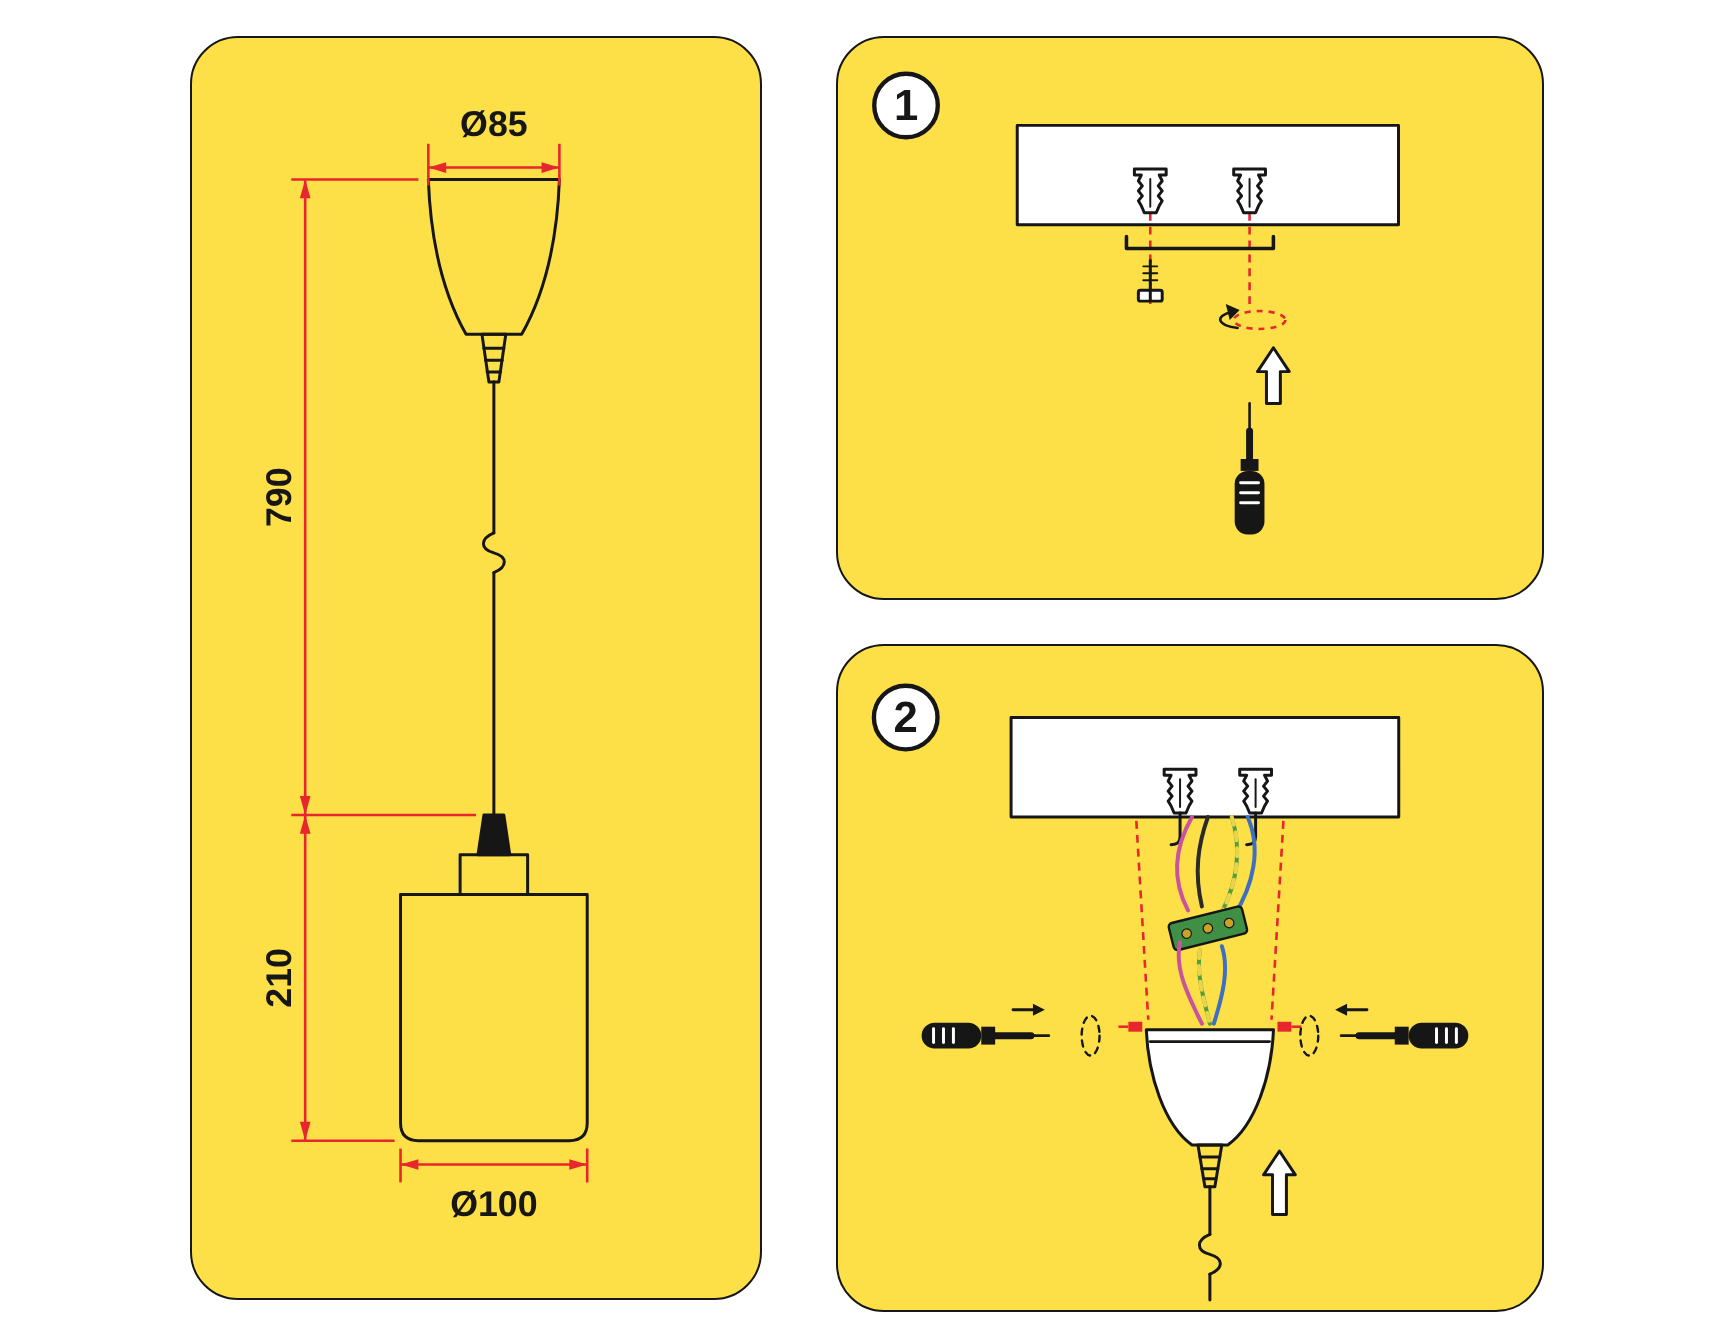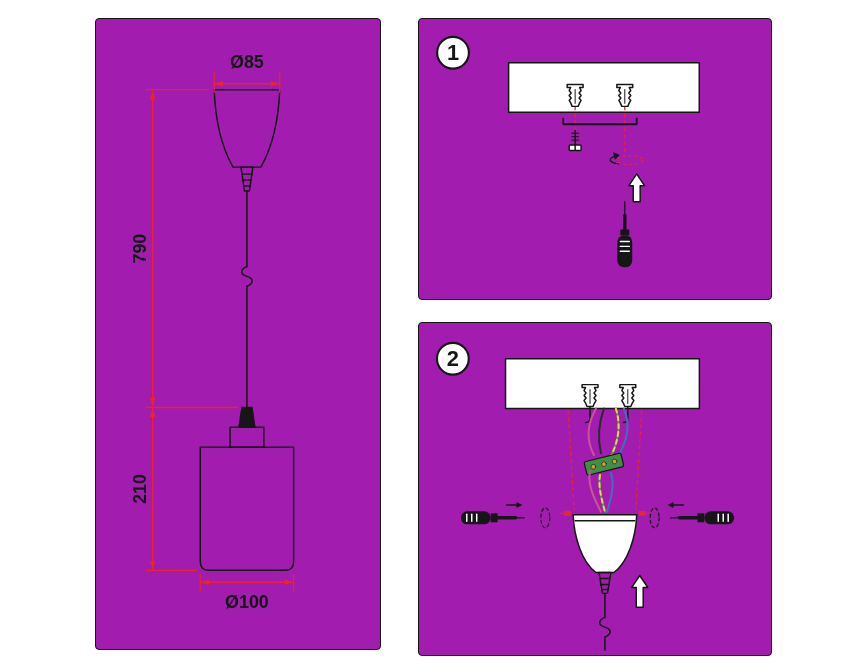--- a/index.html
+++ b/index.html
@@ -3,21 +3,21 @@
 <meta charset="utf-8">
 <style>
   html,body { margin:0; padding:0; }
   body {
     width:860px; height:668px; position:relative;
     background:#ffffff;
     font-family:"Liberation Sans", sans-serif;
   }
   .panel {
     position:absolute; box-sizing:border-box;
-    border:1.6px solid #161616; border-radius:4px; background:#a21caf;
+    border:1.6px solid #161616; border-radius:24px; background:#fde047;
     overflow:hidden;
   }
   #panel-lamp  { left:95px;  top:18px;  width:286px; height:632px; }
   #panel-step1 { left:418px; top:18px;  width:354px; height:282px; }
   #panel-step2 { left:418px; top:322px; width:354px; height:334px; }
   .panel svg { display:block; width:100%; height:100%; }
 
   .ln   { stroke:#161616; stroke-width:1.5; fill:none; stroke-linecap:round; stroke-linejoin:round; }
   .dim-label { font:700 18px "Liberation Sans", sans-serif; fill:#161616; }
   .num       { font:700 22px "Liberation Sans", sans-serif; fill:#161616; }

